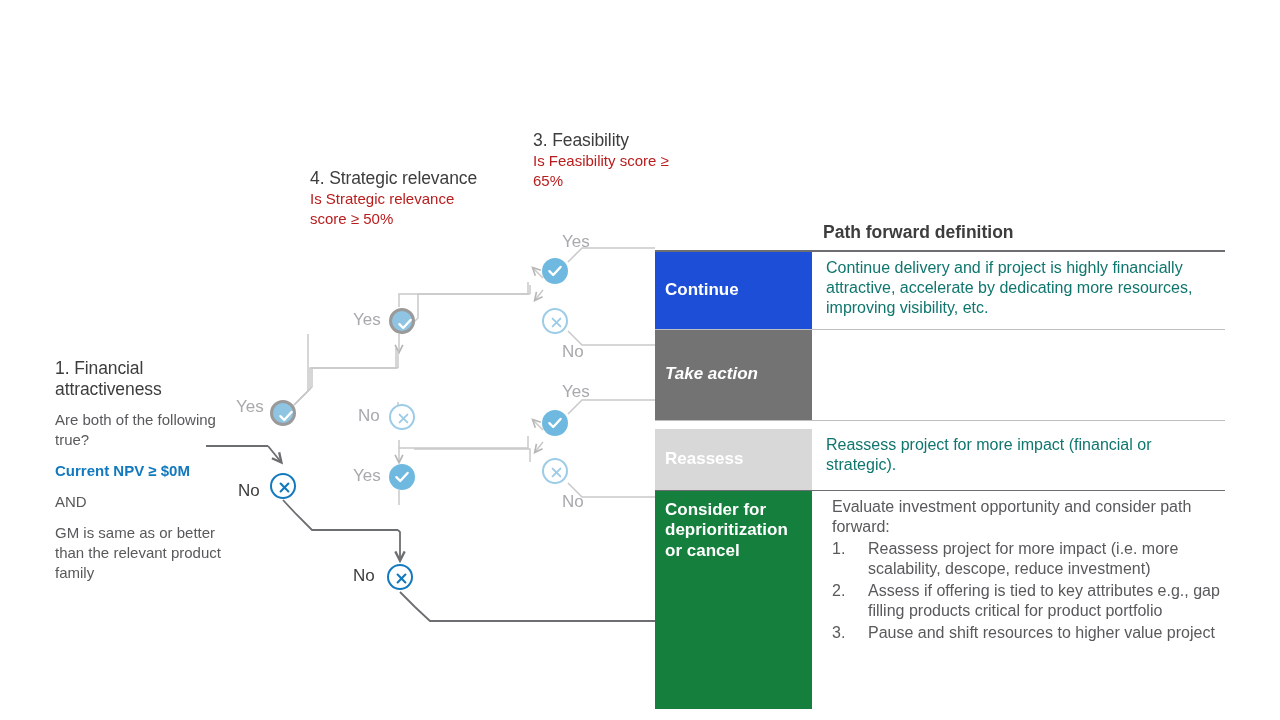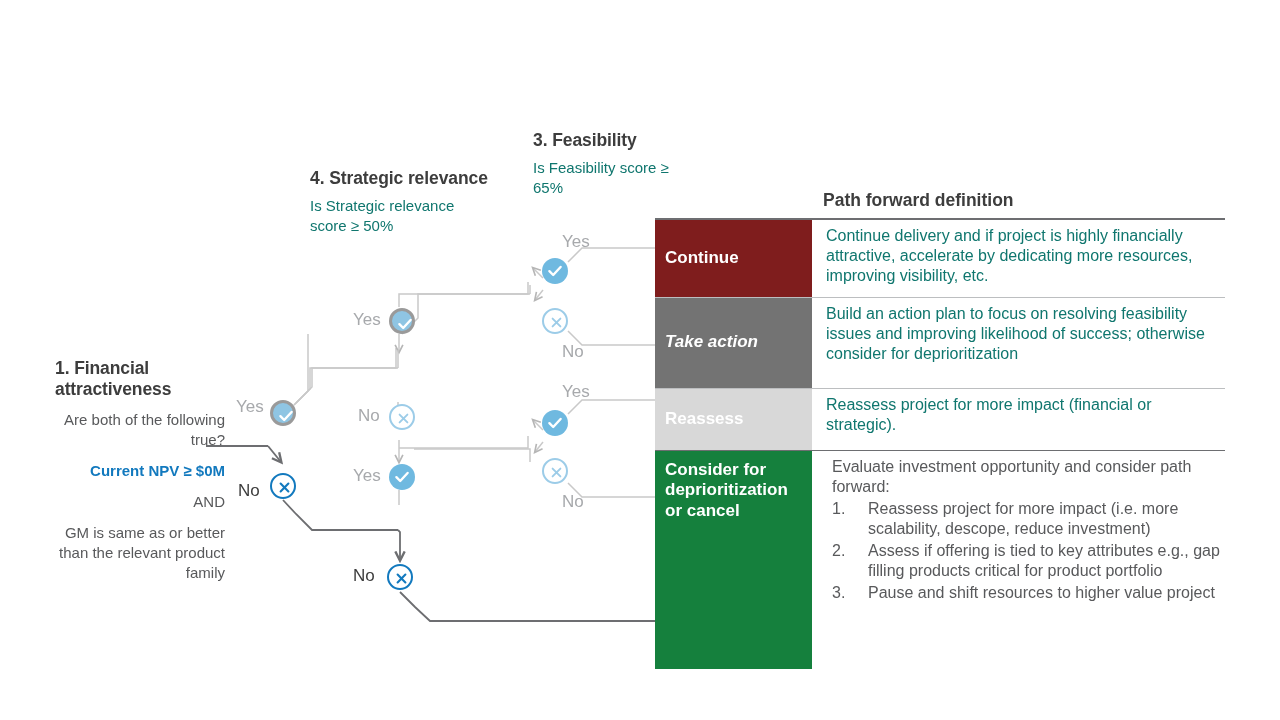--- a/index.html
+++ b/index.html
@@ -20,38 +20,37 @@
     left: 0; top: 0;
     width: 1280px;
     height: 720px;
   }
 
   
   .stage-head {
     position: absolute;
   }
   .stage-title {
-    font-weight: bold;
+    font-weight: normal;
     font-size: 17.5px;
     color: #3d3d3d;
     line-height: 1.18;
     letter-spacing: -0.1px;
   }
   .stage-sub {
     font-size: 15px;
-    color: #0f766e;
+    color: #b91c1c;
     line-height: 1.33;
-    margin-top: 7px;
   }
 
   #head-financial { left: 55px; top: 358px; width: 160px; }
   #head-strategic { left: 310px; top: 168px; width: 185px; }
   #head-feasibility { left: 533px; top: 130px; width: 150px; }
 
-  .crit-list { position: absolute; left: 55px; top: 410px; width: 170px; text-align: right; }
+  .crit-list { position: absolute; left: 55px; top: 410px; width: 170px; }
   .crit-line {
     font-size: 15px;
     line-height: 1.33;
     color: #58595b;
     margin-bottom: 11px;
   }
   .crit-line.accent {
     color: #1279be;
     font-weight: bold;
   }
@@ -114,20 +113,21 @@
     left: 655px;
     top: 190px;
     width: 570px;
   }
   .tbl-title {
     font-weight: bold;
     font-size: 17.5px;
     color: #3d3d3d;
     padding-left: 168px;
     margin-bottom: 7px;
+    margin-top: 32px;
   }
   .rule-strong { height: 1.5px; background: #6d6e71; }
   .rule-light  { height: 1px;   background: #bcbec0; }
 
   .row {
     display: flex;
     align-items: stretch;
   }
   .row-cat {
     width: 157px;
@@ -145,28 +145,28 @@
   .row-desc {
     flex: 1;
     box-sizing: border-box;
     padding: 6px 0 6px 14px;
     font-size: 16px;
     line-height: 1.28;
   }
   .row-desc.muted  { color: #0f766e; }
   .row-desc.normal { color: #58595b; padding-left: 20px; }
 
-  .cat-continue  { background: #7f1d1d; }
+  .cat-continue  { background: #1d4ed8; }
   .cat-takeaction{ background: #737373; font-style: italic; }
   .cat-reassess  { background: #d8d8d8; }
   .cat-cancel    { background: #15803d; }
 
   .r1 { height: 77px; }
   .r2 { height: 90px; }
-  .r3 { height: 61px; }
+  .r3 { height: 61px; margin-top: 8px; }
   .r4 { height: 218px; }
 
   .ol {
     margin: 0;
     padding: 0;
     list-style: none;
   }
   .ol li {
     display: flex;
     line-height: 1.28;
@@ -328,21 +328,20 @@
     <div class="rule-strong"></div>
 
     <div class="row r1">
       <div class="row-cat cat-continue">Continue</div>
       <div class="row-desc muted">Continue delivery and if project is highly financially attractive, accelerate by dedicating more resources, improving visibility, etc.</div>
     </div>
     <div class="rule-light"></div>
 
     <div class="row r2">
       <div class="row-cat cat-takeaction">Take action</div>
-      <div class="row-desc muted">Build an action plan to focus on resolving feasibility issues and improving likelihood of success; otherwise consider for deprioritization</div>
     </div>
     <div class="rule-light"></div>
 
     <div class="row r3">
       <div class="row-cat cat-reassess">Reassess</div>
       <div class="row-desc muted">Reassess project for more impact (financial or strategic).</div>
     </div>
     <div class="rule-strong"></div>
 
     <div class="row r4">

